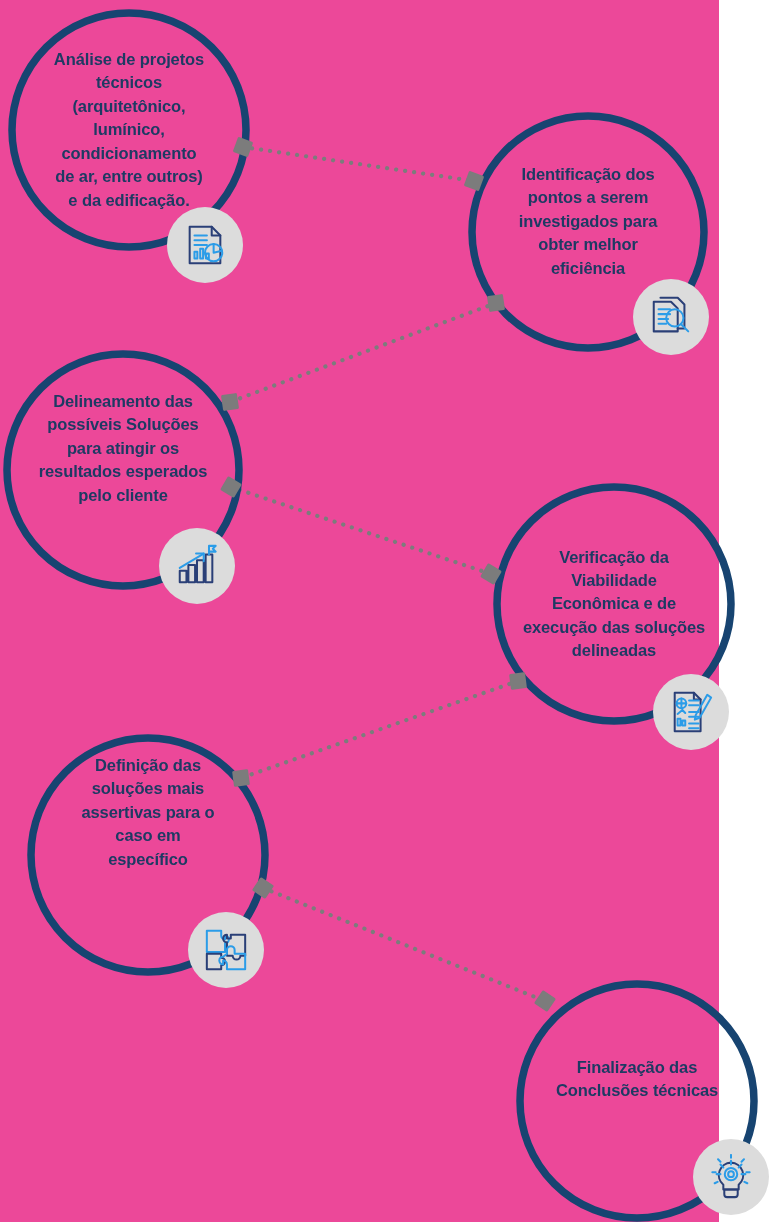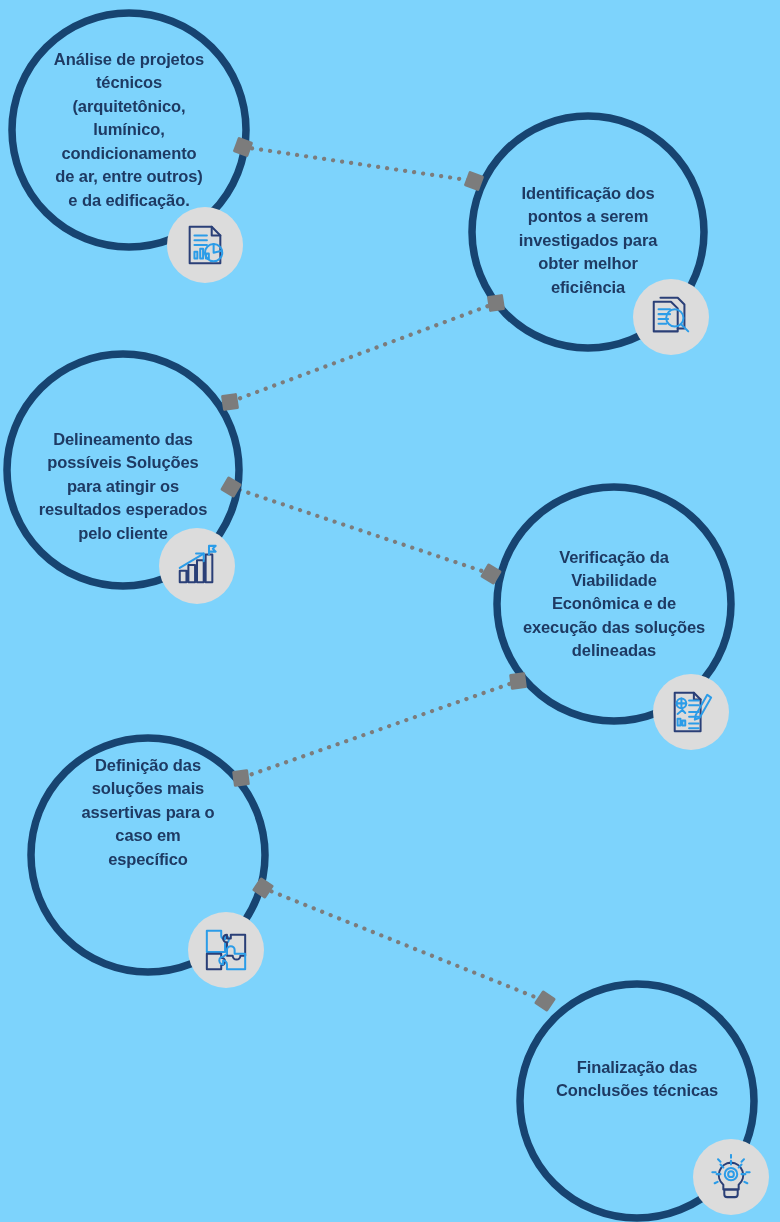--- a/index.html
+++ b/index.html
@@ -8,23 +8,23 @@
     background: #ffffff;
   }
   body {
     font-family: "Liberation Sans", sans-serif;
     width: 780px;
     height: 1222px;
     overflow: hidden;
   }
   #diagram-root {
     position: relative;
-    width: 780px;
+    width: 719px;
     height: 1222px;
-    background: #7dd3fc;
+    background: #ec4899;
     text-decoration: underline;
   }
   svg#flow-svg {
     position: absolute;
     top: 0;
     left: 0;
     width: 780px;
     height: 1222px;
     display: block;
   }
@@ -106,26 +106,26 @@
   </svg>
 
   <div id="texts-layer">
       <div class="node-text" style="width: 206px; left: 26px; top: 48px;">Análise de projetos
 técnicos
 (arquitetônico,
 lumínico,
 condicionamento
 de ar, entre outros)
 e da edificação.</div>
-      <div class="node-text" style="width: 204px; left: 486px; top: 182px;">Identificação dos
+      <div class="node-text" style="width: 204px; left: 486px; top: 163px;">Identificação dos
 pontos a serem
 investigados para
 obter melhor
 eficiência</div>
-      <div class="node-text" style="width: 214px; left: 16px; top: 428px;">Delineamento das
+      <div class="node-text" style="width: 214px; left: 16px; top: 390px;">Delineamento das
 possíveis Soluções
 para atingir os
 resultados esperados
 pelo cliente</div>
       <div class="node-text" style="width: 212px; left: 508px; top: 545.5px;">Verificação da
 Viabilidade
 Econômica e de
 execução das soluções
 delineadas</div>
       <div class="node-text" style="width: 198px; left: 49px; top: 754px;">Definição das

